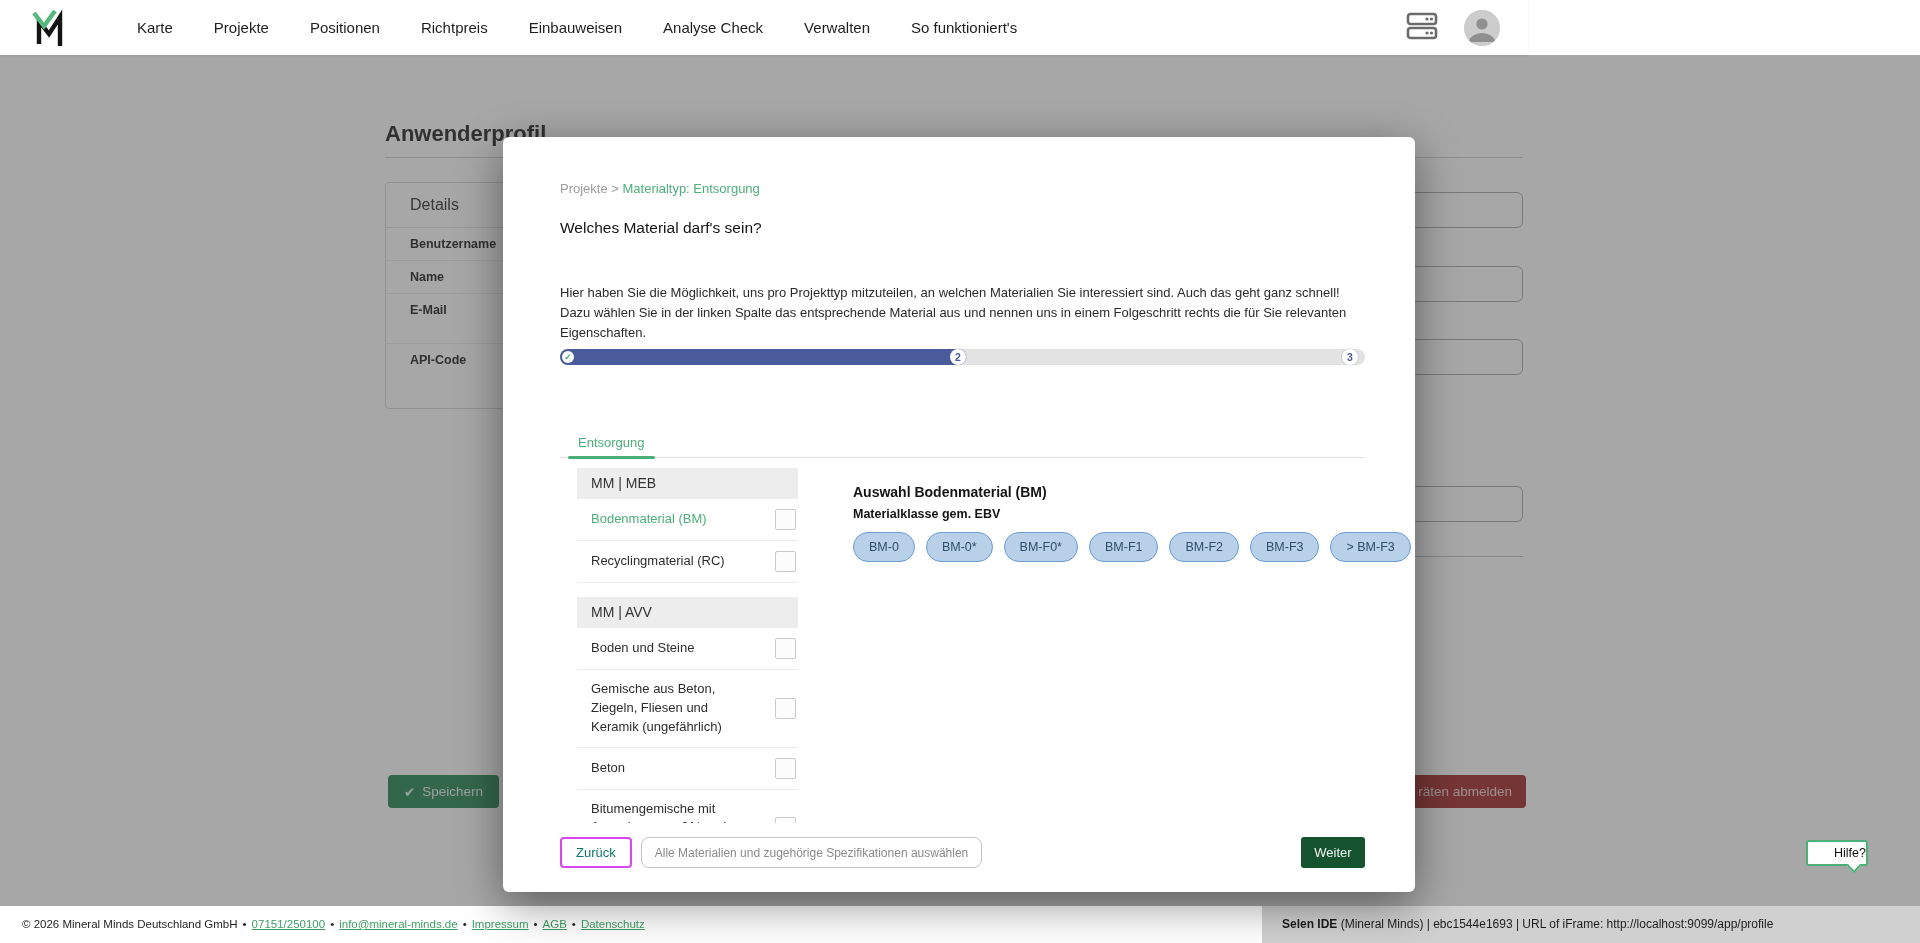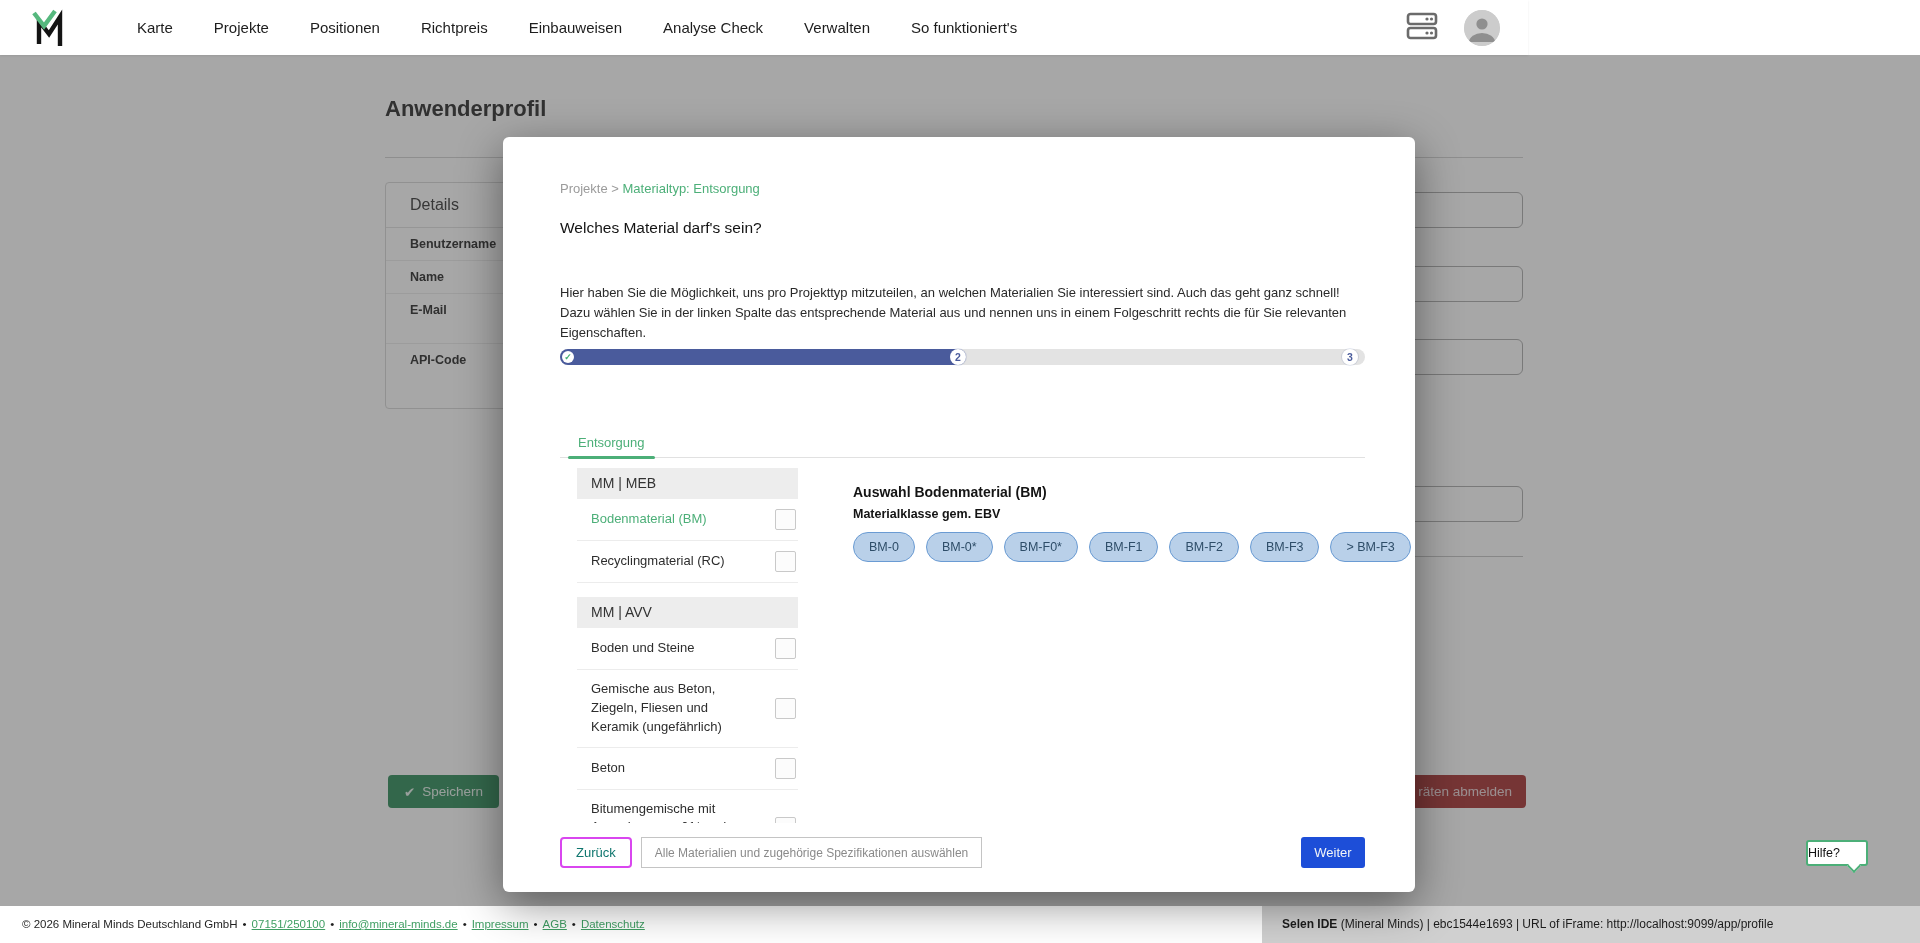--- a/index.html
+++ b/index.html
@@ -13,21 +13,21 @@
   .nav { position:absolute; left:137px; top:0; height:55px; display:flex; align-items:center; gap:41px; }
   .nav-item { font-size:15px; font-weight:500; color:#1d1d1d; white-space:nowrap; cursor:pointer; }
   .topbar-right { position:absolute; right:28px; top:0; height:55px; display:flex; align-items:center; gap:26px; }
   .avatar-wrap { width:36px; height:36px; border-radius:50%; background:#cfcfcf; overflow:hidden; position:relative; }
 
   
   .overlay { position:absolute; left:0; top:55px; width:1920px; height:851px; background:rgba(0,0,0,.345); z-index:5; }
 
   
   .bg-page { position:absolute; inset:0; z-index:1; }
-  .page-title { position:absolute; left:385px; top:96px; font-size:22px; font-weight:bold; color:#4b4b4b; }
+  .page-title { position:absolute; left:385px; top:121px; font-size:22px; font-weight:bold; color:#4b4b4b; }
   .title-divider { position:absolute; left:385px; top:157px; width:1138px; height:1px; background:#d9d9d9; }
   .details-card { position:absolute; left:385px; top:182px; width:320px; background:#fff; border:1px solid #ddd; border-radius:4px; }
   .details-card .card-header { padding:13px 24px; font-size:16px; color:#555; border-bottom:1px solid #e5e5e5; }
   .details-row { padding:9px 24px; border-bottom:1px solid #eee; font-size:12.5px; font-weight:bold; color:#4a4a4a; }
   .details-row.tall { padding-bottom:26px; }
   .details-row.last { border-bottom:none; padding-bottom:18px; }
   .api-value { display:block; text-align:right; margin-top:8px; font-weight:normal; color:#666; font-size:13px; }
   .bg-input { position:absolute; left:1240px; width:283px; height:36px; border:1px solid #b9b9b9; border-radius:6px; background:#fff; }
   .bg-divider2 { position:absolute; left:1240px; top:556px; width:283px; height:1px; background:#cfcfcf; }
   .save-btn { position:absolute; left:388px; top:775px; height:33px; padding:0 16px; background:#4f9e73; border:none; border-radius:4px;
@@ -64,26 +64,26 @@
   .mat-label { font-size:13px; color:#2d2d2d; width:158px; line-height:1.45; }
   .mat-label.active { color:#4caf78; }
   .checkbox { width:21px; height:21px; border:1px solid #c9c9c9; border-radius:2px; background:#fcfcfc; flex:none; cursor:pointer; }
   .sel-panel { margin-left:55px; padding-top:16px; width:512px; }
   .sel-title { font-size:14px; font-weight:bold; color:#141414; }
   .sel-sub { font-size:12.5px; font-weight:bold; color:#141414; margin-top:7px; }
   .pill-row { display:flex; gap:11px; margin-top:11px; }
   .pill { padding:7px 15px; border:1.5px solid #6a9bd3; border-radius:16px; background:#b9d0e9; color:#2e4d68; font-size:12.5px; white-space:nowrap; cursor:pointer; }
   .modal-actions { position:absolute; left:0; top:700px; width:805px; height:31px; display:flex; align-items:center; }
   .btn-back { height:31px; padding:0 14px; background:#fff; border:2px solid #d946ef; border-radius:4px; font-size:13px; color:#0f766e; cursor:pointer; }
-  .btn-selectall { height:31px; margin-left:9px; padding:0 13px; background:#fff; border:1px solid #c4c4c4; border-radius:0; font-size:12px; color:#8a8a8a; cursor:pointer; }
-  .btn-next { height:31px; margin-left:auto; width:64px; background:#1d4ed8; border:none; border-radius:3px; font-size:13px; color:#f3f5f8; }
+  .btn-selectall { height:31px; margin-left:9px; padding:0 13px; background:#fff; border:1px solid #c4c4c4; border-radius:8px; font-size:12px; color:#8a8a8a; cursor:pointer; }
+  .btn-next { height:31px; margin-left:auto; width:64px; background:#14532d; border:none; border-radius:3px; font-size:13px; color:#f3f5f8; }
 
   
   .help-btn { position:absolute; left:1806px; top:840px; width:62px; height:26px; background:#fff; border:2px solid #4caf78; border-radius:3px;
-              z-index:12; font-size:12.5px; color:#111; text-align:left; line-height:22px; cursor:pointer; }
+              z-index:12; font-size:12.5px; color:#111; text-align:right; line-height:22px; cursor:pointer; }
   .help-tail { position:absolute; right:7px; bottom:-7px; width:10px; height:10px; background:#fff;
                border-right:2px solid #4caf78; border-bottom:2px solid #4caf78; transform:rotate(45deg); }
 
   
   .footer { position:absolute; left:0; top:906px; width:1920px; height:37px; background:#fff; z-index:6; }
   .footer-left { position:absolute; left:22px; top:0; height:37px; line-height:37px; font-size:11.5px; color:#1f1f1f; white-space:nowrap; }
   .footer-left a { color:#3f9e63; text-decoration:underline; cursor:pointer; }
   .footer-sep { margin:0 5px; color:#1f1f1f; }
   .footer-status { position:absolute; right:0; top:0; width:658px; height:37px; background:#d0d0d0; line-height:37px; padding-left:20px;
                    font-size:12px; color:#1c1c1c; white-space:nowrap; }

